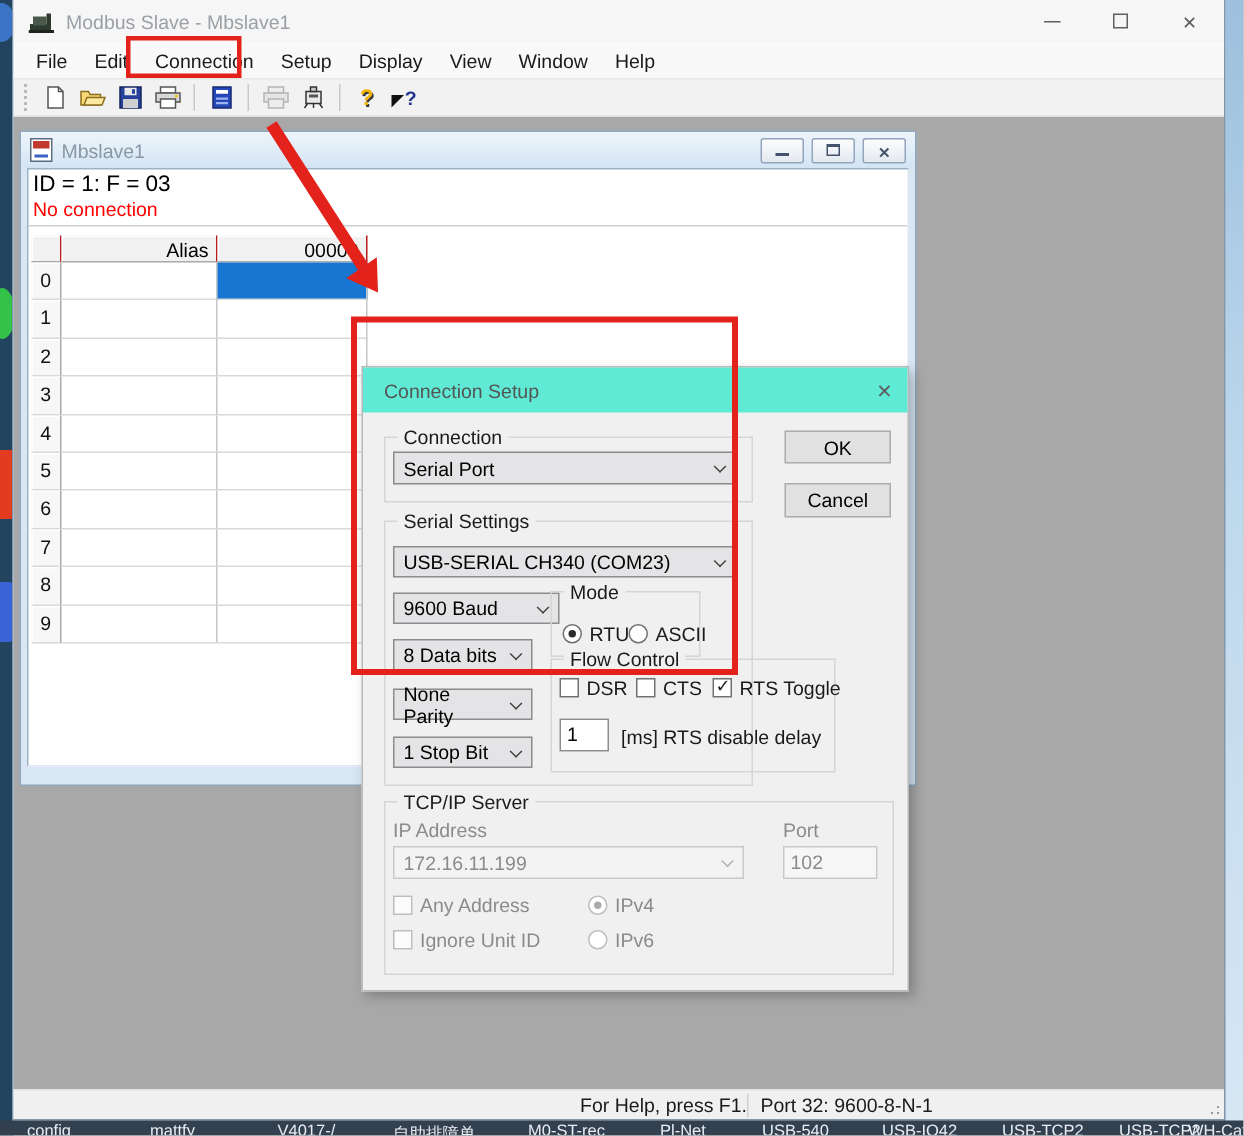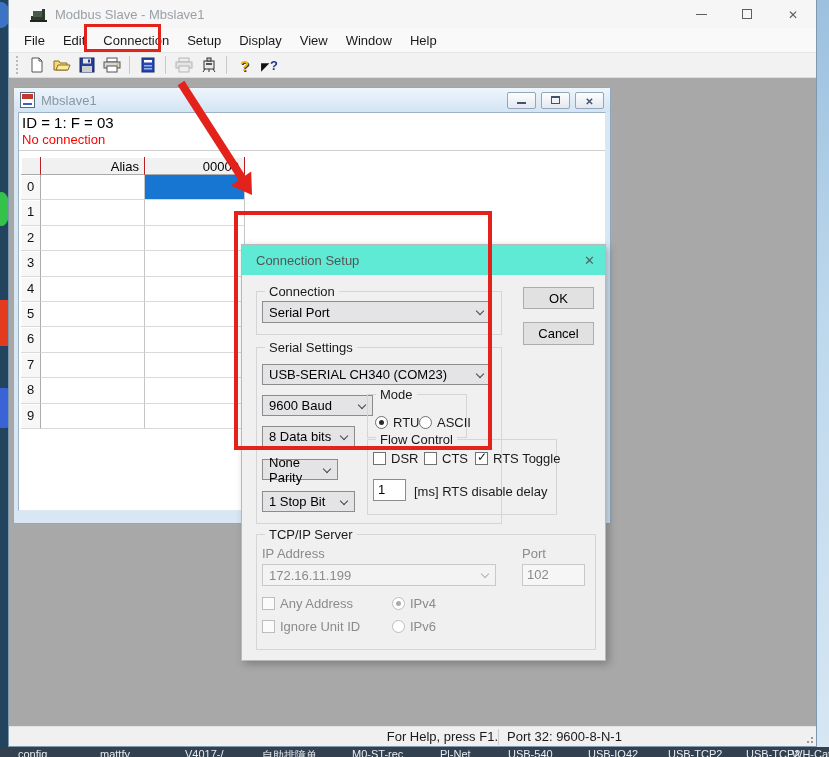--- a/index.html
+++ b/index.html
@@ -9,21 +9,21 @@
 
   
   .desk-left { position:absolute; left:0; top:0; width:9px; height:757px; background:#23445f; overflow:hidden; z-index:0; }
   .desk-left .blob { position:absolute; border-radius:50%; }
   .desk-right { position:absolute; right:0; top:0; width:12px; height:757px; background:linear-gradient(#9cc0de,#bcd7ec 40%,#d7e7f4); overflow:hidden; z-index:0; }
   .desk-bottom { position:absolute; left:0; top:747px; width:829px; height:10px; background:#33404f; overflow:hidden; z-index:40; }
   .desk-bottom span { position:absolute; top:1px; color:#e8edf3; font-size:11px; white-space:nowrap; }
 
   
   .win { position:absolute; left:8px; top:0; width:809px; height:747px; background:#f0f0f0; border:1px solid #7f98ad; border-top:none; z-index:1; display:flex; flex-direction:column; }
-  .titlebar { height:28px; background:#f6f6f6; display:flex; align-items:center; padding-left:21px; flex:0 0 auto; }
+  .titlebar { height:28px; background:#f6f6f6; display:flex; align-items:center; padding-left:10px; flex:0 0 auto; }
   .app-icon { width:17px; height:15px; margin-right:8px; position:relative; }
   .title-text { color:#9aa0a6; font-size:13px; }
   .win-controls { margin-left:auto; display:flex; align-items:center; height:100%; }
   .wbtn { width:46px; height:100%; display:flex; align-items:center; justify-content:center; color:#5f5f5f; }
   .glyph-min { width:11px; height:1px; background:#5f5f5f; }
   .glyph-max { width:10px; height:10px; border:1px solid #5f5f5f; }
   .glyph-close::before { content:"\2715"; font-size:12px; color:#5f5f5f; }
 
   .menubar { height:24px; background:#f9f9f9; display:flex; align-items:center; padding-left:6px; flex:0 0 auto; }
   .menu-item { padding:3px 9px; color:#1a1a1a; font-size:13px; }
@@ -347,21 +347,21 @@
             <span class="chev"></span>
         </div>
         <div class="combo" style="left:20px;top:150px;width:111px;height:21px;">
           <span>9600 Baud</span>
             <span class="chev"></span>
         </div>
         <div class="combo" style="left:20px;top:181px;width:93px;height:21px;">
           <span>8 Data bits</span>
             <span class="chev"></span>
         </div>
-        <div class="combo" style="left:20px;top:214px;width:76px;height:21px;">
+        <div class="combo" style="left:20px;top:214px;width:93px;height:21px;">
           <span>None Parity</span>
             <span class="chev"></span>
         </div>
         <div class="combo" style="left:20px;top:246px;width:93px;height:21px;">
           <span>1 Stop Bit</span>
             <span class="chev"></span>
         </div>
 
         <div class="grp" style="left:125px;top:149px;width:100px;height:44px;">
           <span class="grp-label">Mode</span>

